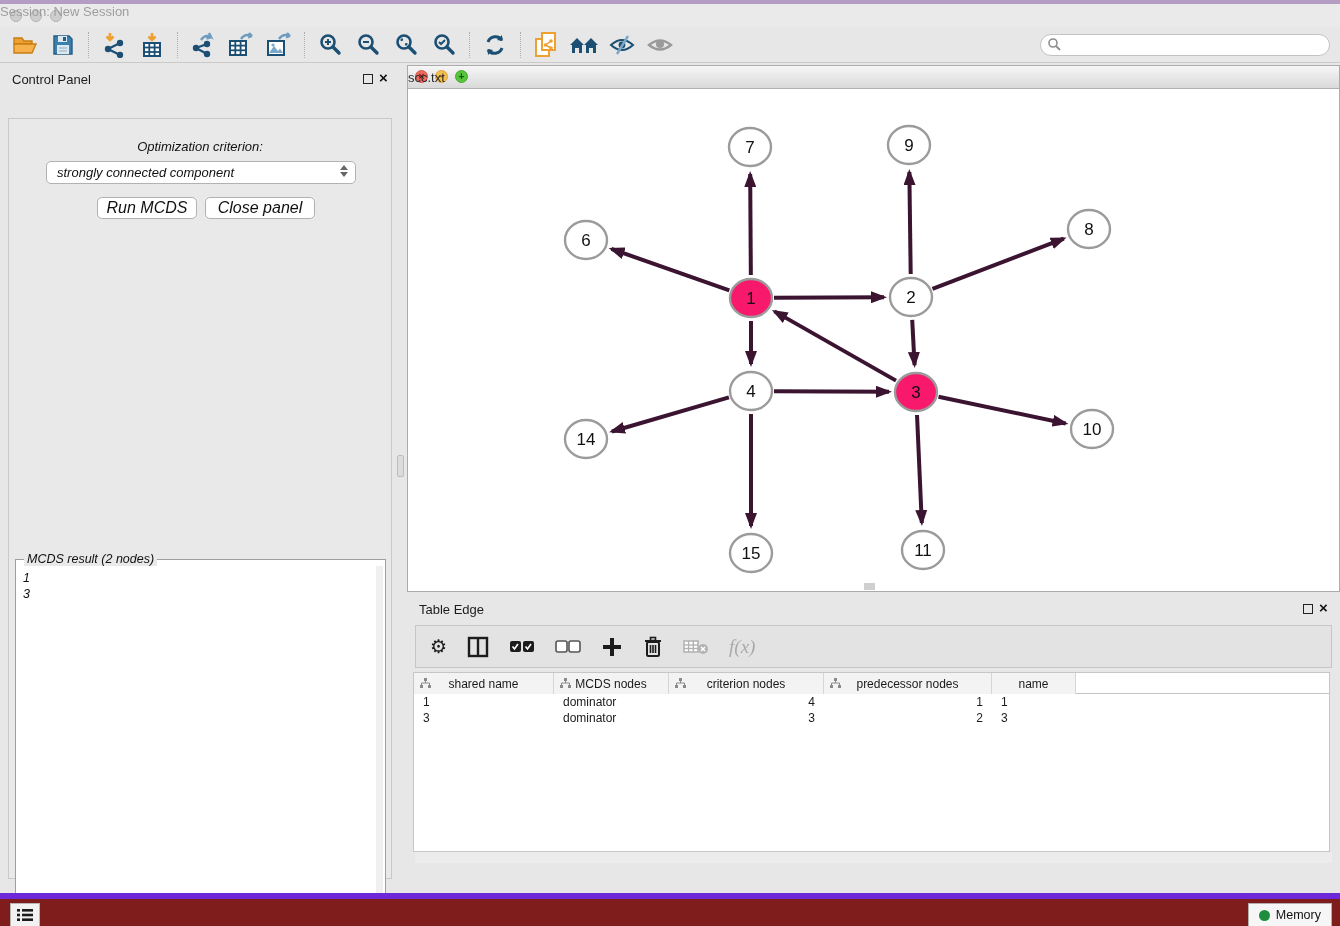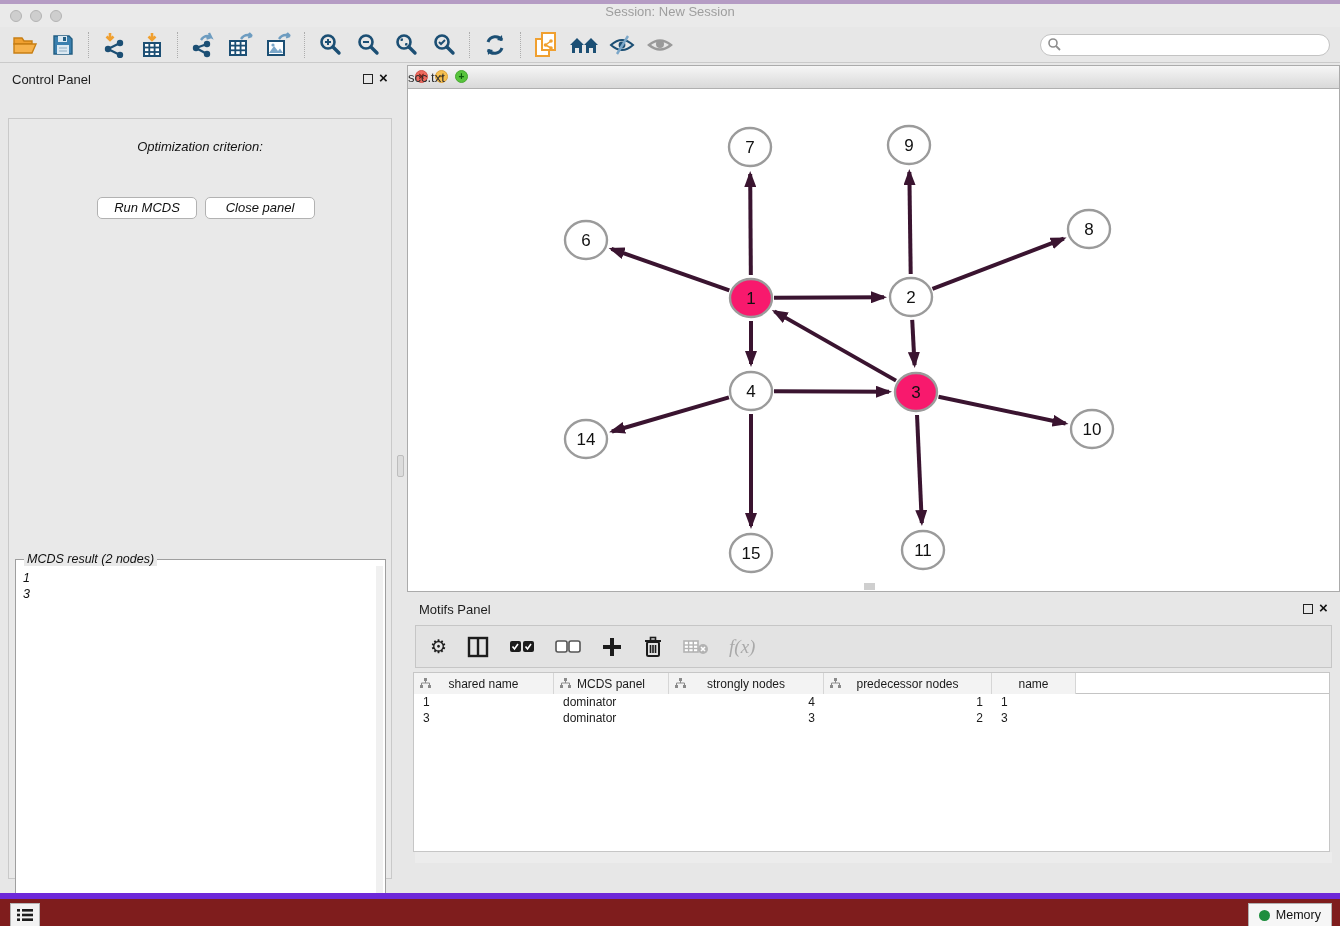--- a/index.html
+++ b/index.html
@@ -4,21 +4,21 @@
 <style>
   * { box-sizing: border-box; margin: 0; padding: 0; }
   html,body { width:1340px; height:926px; }
   body { font-family:"Liberation Sans", sans-serif; background:#e7e7e7; position:relative; overflow:hidden; }
   #app { position:absolute; inset:0; }
 
   
   #top-strip { position:absolute; left:0; top:0; width:1340px; height:4px; background:#b59cc4; }
   #titlebar { position:absolute; left:0; top:4px; width:1340px; height:23px; background:#eaeaea; }
   .tl-dot { position:absolute; top:6px; width:12px; height:12px; border-radius:50%; background:#cecece; border:1px solid #b4b4b4; }
-  #win-title { position:absolute; left:0; right:0; top:0; text-align:center; font-size:13px; color:#9e9e9e; }
+  #win-title { position:absolute; left:0; right:0; top:0; font-size:13px; color:#9e9e9e; }
   #toolbar { position:absolute; left:0; top:27px; width:1340px; height:36px; background:#e7e7e7; border-bottom:1px solid #cacaca; display:flex; align-items:center; padding-left:6px; }
   .tb-btn { width:38px; height:32px; display:flex; align-items:center; justify-content:center; flex:0 0 auto; }
   .tb-div { width:1px; height:26px; border-left:1px dotted #adadad; margin:0 6px; flex:0 0 auto; }
   #search-wrap { margin-left:auto; margin-right:10px; width:290px; height:22px; background:#fff; border:1px solid #c3c3c3; border-radius:11px; display:flex; align-items:center; padding-left:6px; }
 
   
   #control-panel { position:absolute; left:0; top:65px; width:400px; height:815px; background:#e7e7e7; }
   .panel-head { position:relative; height:28px; }
   .panel-title { position:absolute; left:12px; top:7px; font-size:13px; color:#1c1c1c; }
   .float-ic { position:absolute; top:9px; width:10px; height:10px; border:1.6px solid #222; }
@@ -28,21 +28,21 @@
   .seg:first-child { border-left:1px solid #b2b2b2; border-radius:4px 0 0 4px; }
   .seg:last-child { border-radius:0 4px 4px 0; }
   .seg.active { background:#e3e3e3; color:#c3c3c3; }
   #ctl-body { position:absolute; left:8px; top:53px; width:384px; height:761px; background:#e9e9e9; border:1px solid #c9c9c9;font-style:italic; }
   #opt-label { position:absolute; left:0; right:0; top:20px; text-align:center; font-size:13px; color:#111; }
   #criterion { position:absolute; left:37px; top:42px; width:310px; height:23px; background:#fff; border:1px solid #b2b2b2; border-radius:5px; font-size:13px; line-height:21px; padding-left:10px; color:#111; }
   #criterion .stepper { position:absolute; right:7px; top:3px; display:flex; flex-direction:column; gap:2px; }
   .chev { width:0; height:0; border-left:4px solid transparent; border-right:4px solid transparent; }
   .chev.up { border-bottom:5px solid #676767; }
   .chev.dn { border-top:5px solid #676767; }
-  .cp-btn { position:absolute; top:78px; height:22px; background:#fff; border:1px solid #b2b2b2; border-radius:5px; font-size:13px; text-align:center; line-height:20px; color:#111; }
+  .cp-btn { position:absolute; top:78px; height:22px; background:#fff; border:1px solid #b2b2b2; border-radius:5px; font-size:16px; text-align:center; line-height:20px; color:#111; }
   #run-btn { left:88px; width:100px; }
   #closepanel-btn { left:196px; width:110px; }
   #result-group { position:absolute; left:6px; top:440px; width:371px; height:381px; border:1px solid #9f9f9f; background:#fff; }
   #result-legend { position:absolute; left:8px; top:-8px; background:#e9e9e9; padding:0 3px; font-size:12.5px; color:#111; }
   #result-text { position:absolute; left:2px; top:6px; right:10px; bottom:2px; font-size:12.5px; color:#111; padding:4px 5px; line-height:16px; }
   #result-scroll { position:absolute; right:2px; top:6px; width:7px; bottom:2px; background:#f0f0f0; }
   #cp-net-grip { position:absolute; left:397px; top:455px; width:7px; height:22px; background:#dcdcdc; border:1px solid #bdbdbd; border-radius:2px; }
 
   
   #net-window { position:absolute; left:407px; top:65px; width:933px; height:527px; border:1px solid #ababab; background:#fff; }
@@ -241,20 +241,27 @@
   </div>
 
   <div id="control-panel">
     <div class="panel-head">
       <span class="panel-title">Control Panel</span>
       <span class="float-ic" style="left:363px"></span>
       <span class="close-ic" style="left:379px">×</span>
     </div>
     <div id="ctl-body">
       <div id="opt-label">Optimization criterion:</div>
+      <div id="criterion">
+        <span>strongly connected component</span>
+        <span class="stepper">
+            <span class="chev up"></span>
+            <span class="chev dn"></span>
+          </span>
+      </div>
       <div class="cp-btn" id="run-btn">Run MCDS</div>
       <div class="cp-btn" id="closepanel-btn">Close panel</div>
       <div id="result-group">
         <span id="result-legend">MCDS result (2 nodes)</span>
         <div id="result-text">
             <div>1</div>
             <div>3</div>
           </div>
         <div id="result-scroll"></div>
       </div>
@@ -341,21 +348,21 @@
               <text x="515" y="467" text-anchor="middle" font-size="17" fill="#111" font-family="&quot;Liberation Sans&quot;, sans-serif">11</text>
             </g>
           </g>
       </svg>
       <div id="net-resize"></div>
     </div>
   </div>
 
   <div id="table-panel">
     <div class="panel-head">
-      <span class="panel-title">Motifs Panel</span>
+      <span class="panel-title">Table Edge</span>
       <span class="float-ic" style="left:896px"></span>
       <span class="close-ic" style="left:912px">×</span>
     </div>
     <div id="tbl-toolbar">
       <span class="tt-btn">
           <span id="gear-glyph">⚙</span>
         </span>
       <span class="tt-btn">
           <svg width="22" height="22" viewBox="0 0 22 22">
             <rect x="2" y="2" width="18" height="18" fill="none" stroke="#1c1c1c" stroke-width="2.4"></rect>
@@ -421,32 +428,32 @@
           </div>
           <div class="th-cell" style="width: 115px;">
             <span class="th-ic">
               <svg width="11" height="11" viewBox="0 0 11 11">
                 <rect x="4" y="0" width="3" height="3" fill="#8a8a8a"></rect>
                 <rect x="0" y="7" width="3" height="3" fill="#8a8a8a"></rect>
                 <rect x="8" y="7" width="3" height="3" fill="#8a8a8a"></rect>
                 <path d="M5.5 3 v2 M1.5 7 v-2 h8 v2" fill="none" stroke="#8a8a8a" stroke-width="1"></path>
               </svg>
             </span>
-            <span>MCDS panel</span>
+            <span>MCDS nodes</span>
           </div>
           <div class="th-cell" style="width: 155px;">
             <span class="th-ic">
               <svg width="11" height="11" viewBox="0 0 11 11">
                 <rect x="4" y="0" width="3" height="3" fill="#8a8a8a"></rect>
                 <rect x="0" y="7" width="3" height="3" fill="#8a8a8a"></rect>
                 <rect x="8" y="7" width="3" height="3" fill="#8a8a8a"></rect>
                 <path d="M5.5 3 v2 M1.5 7 v-2 h8 v2" fill="none" stroke="#8a8a8a" stroke-width="1"></path>
               </svg>
             </span>
-            <span>strongly nodes</span>
+            <span>criterion nodes</span>
           </div>
           <div class="th-cell" style="width: 168px;">
             <span class="th-ic">
               <svg width="11" height="11" viewBox="0 0 11 11">
                 <rect x="4" y="0" width="3" height="3" fill="#8a8a8a"></rect>
                 <rect x="0" y="7" width="3" height="3" fill="#8a8a8a"></rect>
                 <rect x="8" y="7" width="3" height="3" fill="#8a8a8a"></rect>
                 <path d="M5.5 3 v2 M1.5 7 v-2 h8 v2" fill="none" stroke="#8a8a8a" stroke-width="1"></path>
               </svg>
             </span>

